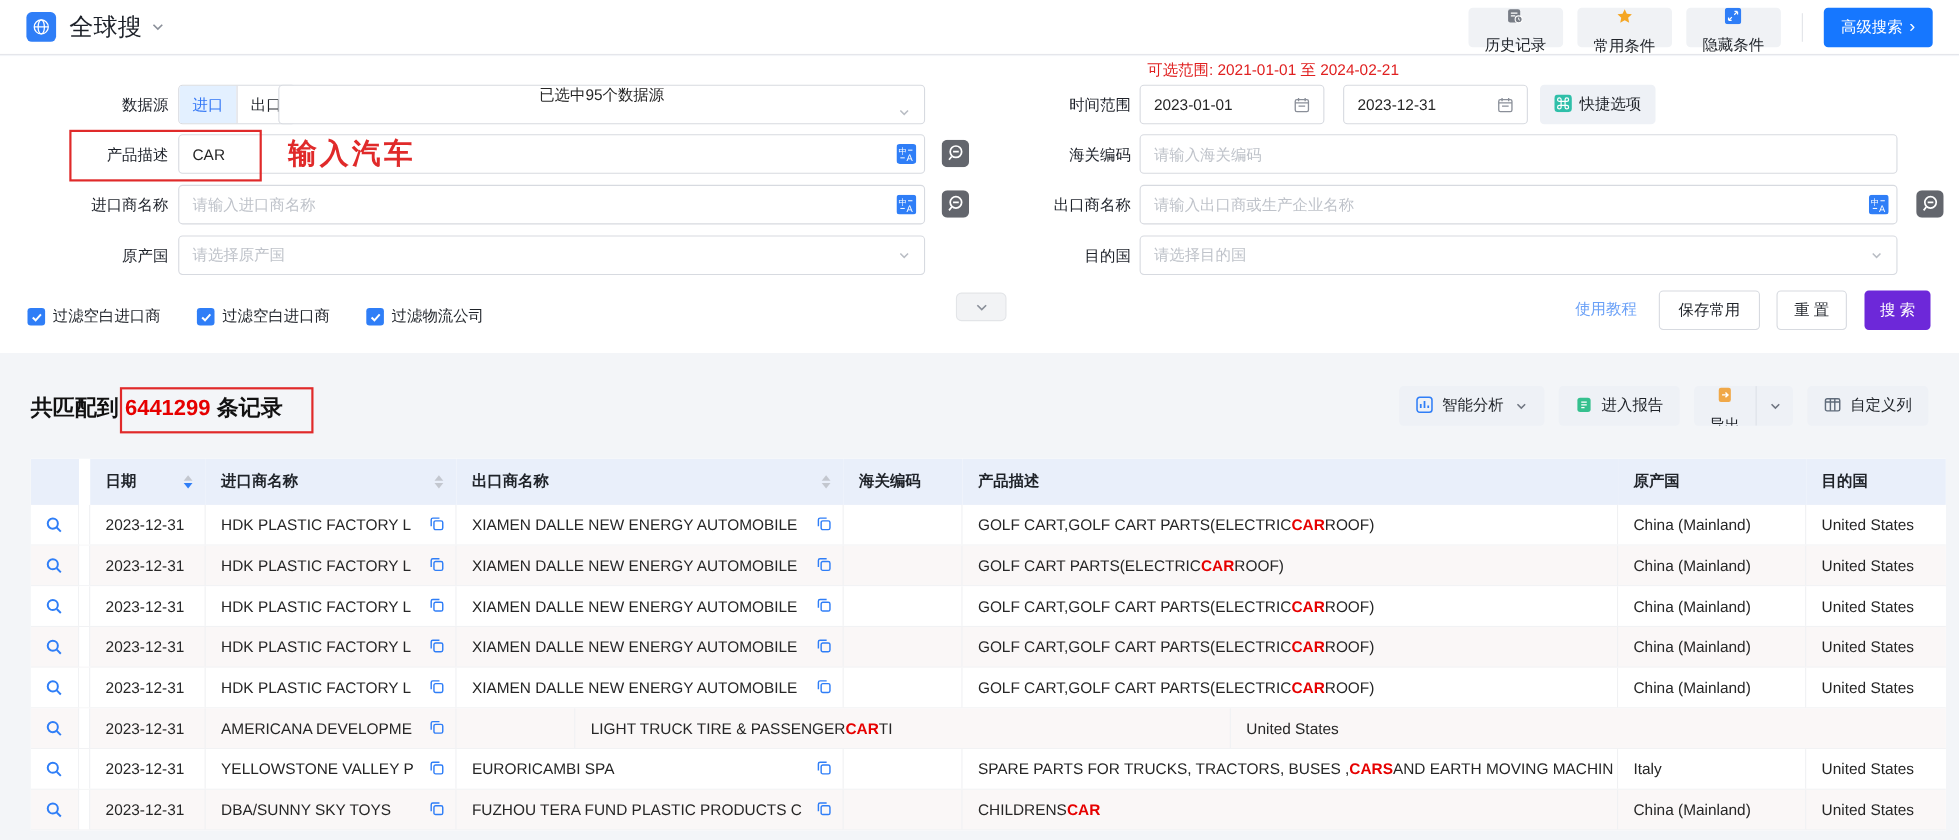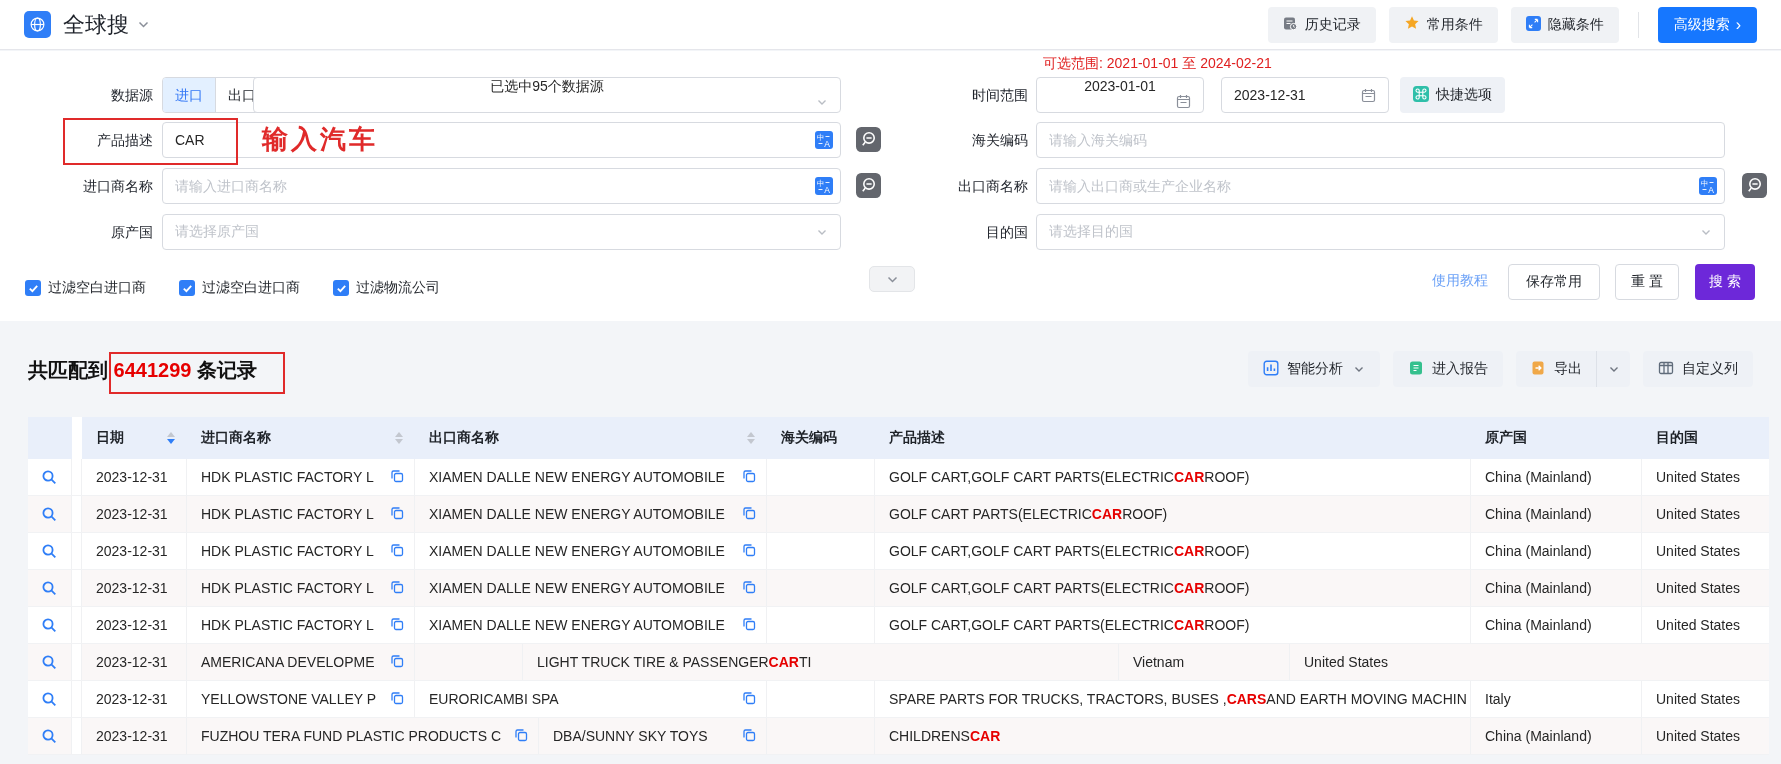--- a/index.html
+++ b/index.html
@@ -11,21 +11,21 @@
 
   
   #topbar { position:absolute; top:0; left:0; width:100%; height:50px; background:#fff;
     border-bottom:1px solid #e5e6eb; display:flex; align-items:center; padding:0 24px; }
   #logo { width:27px; height:27px; background:#2f7ef7; border-radius:5px; display:flex;
     align-items:center; justify-content:center; }
   #app-title { margin-left:12px; font-size:22px; color:#1d2129; }
   .chev { display:inline-flex; margin-left:8px; }
   #topbar-right { margin-left:auto; display:flex; align-items:center; gap:13px; }
   .tbtn { height:36px; padding:0 15px; background:#f0f2f5; border-radius:4px; display:flex;
-    align-items:center; gap:7px; font-size:14px; color:#1f2329; cursor:pointer; white-space:nowrap; }
+    align-items:center; gap:7px; font-size:14px; color:#1f2329; cursor:pointer; white-space:nowrap;flex-direction:column; }
   .vdiv { width:1px; height:26px; background:#e2e4e8; margin:0 6px; }
   #advanced-btn { height:36px; padding:0 16px; background:#1677ff; color:#fff; border-radius:4px;
     display:flex; align-items:center; gap:6px; font-size:14px; cursor:pointer; white-space:nowrap; }
   #advanced-btn .arr { font-size:16px; line-height:1; }
 
   
   #form-section { position:absolute; top:51px; left:0; width:100%; height:270px; background:#fff; }
   .abs { position:absolute; }
   .flabel { height:36px; line-height:36px; text-align:right; font-size:14px; color:#1d2129; white-space:nowrap; }
   #range-hint { top:2px; left:1043px; width:262px; color:#e02020; font-size:14px; line-height:20px; white-space:nowrap; }
@@ -41,21 +41,21 @@
     display:flex; align-items:center; padding:0 12px; cursor:pointer; }
   .selectbox .sval { font-size:14px; color:#262626; }
   .selectbox .sval.ph { color:#bfc3ca; }
   .selectbox .chev { margin-left:auto; }
   #select-datasource { top:26px; left:253px; width:588px;flex-direction:column; }
   #lbl-timerange { top:26px; left:880px; width:148px; }
   .datebox { top:26px; height:36px; border:1px solid #d7dae0; border-radius:4px; background:#fff;
     display:flex; align-items:center; padding:0 12px; cursor:pointer; }
   .datebox .dval { font-size:14px; color:#262626; }
   .datebox svg { margin-left:auto; }
-  #date-start { left:1036px; width:168px;flex-direction:column; }
+  #date-start { left:1036px; width:168px; }
   #date-end { left:1221px; width:168px; }
   #quick-btn { top:26px; left:1400px; height:36px; padding:0 13px; background:#eef1f6; border-radius:4px;
     display:flex; align-items:center; gap:7px; font-size:14px; cursor:pointer; }
 
   
   .tinput { height:36px; border:1px solid #d7dae0; border-radius:4px; background:#fff;
     font-size:14px; color:#262626; padding:0 38px 0 12px; font-family:"Liberation Sans",sans-serif; outline:none; width:100%; }
   .tinput::placeholder { color:#bfc3ca; }
   .inwrap { height:36px; }
   .inwrap .translate { position:absolute; right:8px; top:9px; }
@@ -96,21 +96,21 @@
 
   
   #results-section { position:absolute; top:321px; left:0; width:100%; height:443px; background:#f3f5f8; }
   #results-title { position:absolute; top:36px; left:28px; font-size:20px; font-weight:bold; color:#111; white-space:nowrap; }
   #results-title .count { color:#e60000; }
   #results-toolbar { position:absolute; top:30px; right:28px; display:flex; align-items:center; gap:13px; }
   .rbtn { height:36px; padding:0 15px; background:#eef1f6; border-radius:4px; display:flex;
     align-items:center; gap:8px; font-size:14px; color:#1f2329; cursor:pointer; white-space:nowrap; }
   .rbtn .chev { margin-left:2px; }
   #export-split { display:flex; height:36px; background:#eef1f6; border-radius:4px; overflow:hidden; }
-  #export-main { height:36px; padding:0 14px; display:flex; align-items:center; gap:8px; cursor:pointer; }
+  #export-main { height:36px; padding:0 14px; display:flex; align-items:center; gap:8px; cursor:pointer;flex-direction:column; }
   #export-caret { width:34px; display:flex; align-items:center; justify-content:center;
     border-left:1px solid #dde1e8; cursor:pointer; }
 
   
   #table-card { position:absolute; top:96px; left:28px; width:1741px; background:#fff; overflow:hidden; }
   .hrow { display:flex; height:42px; }
   .hcell { background:#e9effa; display:flex; align-items:center; padding:0 10px 0 14px;
     font-weight:bold; font-size:14px; color:#1f2329; white-space:nowrap; }
   .trow { display:flex; height:37px; border-bottom:1px solid #f1f2f4; background:#fff; }
   .trow.stripe { background:#faf7f7; }
@@ -642,21 +642,20 @@
                 <rect x="4.5" y="4.5" width="8" height="8" rx="1.5"></rect>
                 <path d="M9.5 2h-6a1.5 1.5 0 0 0-1.5 1.5v6"></path>
               </svg></span>
           </div>
           <div class="tcell c-customs"></div>
           <div class="tcell c-product">
             <span>LIGHT TRUCK TIRE &amp; PASSENGER </span>
             <span class="hl">CAR</span>
             <span> TI</span>
           </div>
-          <div class="tcell c-origin">Vietnam</div>
           <div class="tcell c-dest">United States</div>
         </div>
         <div class="trow">
           <div class="tcell c-search">
             <span class="rowsearch">
               <svg width="17" height="17" viewBox="0 0 17 17" fill="none" stroke="#2f7ef7" stroke-width="1.8">
                 <circle cx="7" cy="7" r="4.6"></circle>
                 <path d="M10.6 10.6L14.3 14.3"></path>
               </svg>
             </span>
@@ -690,29 +689,29 @@
           <div class="tcell c-search">
             <span class="rowsearch">
               <svg width="17" height="17" viewBox="0 0 17 17" fill="none" stroke="#2f7ef7" stroke-width="1.8">
                 <circle cx="7" cy="7" r="4.6"></circle>
                 <path d="M10.6 10.6L14.3 14.3"></path>
               </svg>
             </span>
           </div>
           <div class="tcell c-gap"></div>
           <div class="tcell c-date">2023-12-31</div>
+          <div class="tcell c-importer">
+            <span class="cell-txt">DBA/SUNNY SKY TOYS</span>
+            <span class="copy"><svg width="14" height="14" viewBox="0 0 14 14" fill="none" stroke="#2f7ef7" stroke-width="1.3">
+                <rect x="4.5" y="4.5" width="8" height="8" rx="1.5"></rect>
+                <path d="M9.5 2h-6a1.5 1.5 0 0 0-1.5 1.5v6"></path>
+              </svg></span>
+          </div>
           <div class="tcell c-exporter">
             <span class="cell-txt">FUZHOU TERA FUND PLASTIC PRODUCTS C</span>
-            <span class="copy"><svg width="14" height="14" viewBox="0 0 14 14" fill="none" stroke="#2f7ef7" stroke-width="1.3">
-                <rect x="4.5" y="4.5" width="8" height="8" rx="1.5"></rect>
-                <path d="M9.5 2h-6a1.5 1.5 0 0 0-1.5 1.5v6"></path>
-              </svg></span>
-          </div>
-          <div class="tcell c-importer">
-            <span class="cell-txt">DBA/SUNNY SKY TOYS</span>
             <span class="copy"><svg width="14" height="14" viewBox="0 0 14 14" fill="none" stroke="#2f7ef7" stroke-width="1.3">
                 <rect x="4.5" y="4.5" width="8" height="8" rx="1.5"></rect>
                 <path d="M9.5 2h-6a1.5 1.5 0 0 0-1.5 1.5v6"></path>
               </svg></span>
           </div>
           <div class="tcell c-customs"></div>
           <div class="tcell c-product">
             <span>CHILDRENS </span>
             <span class="hl">CAR</span>
           </div>

